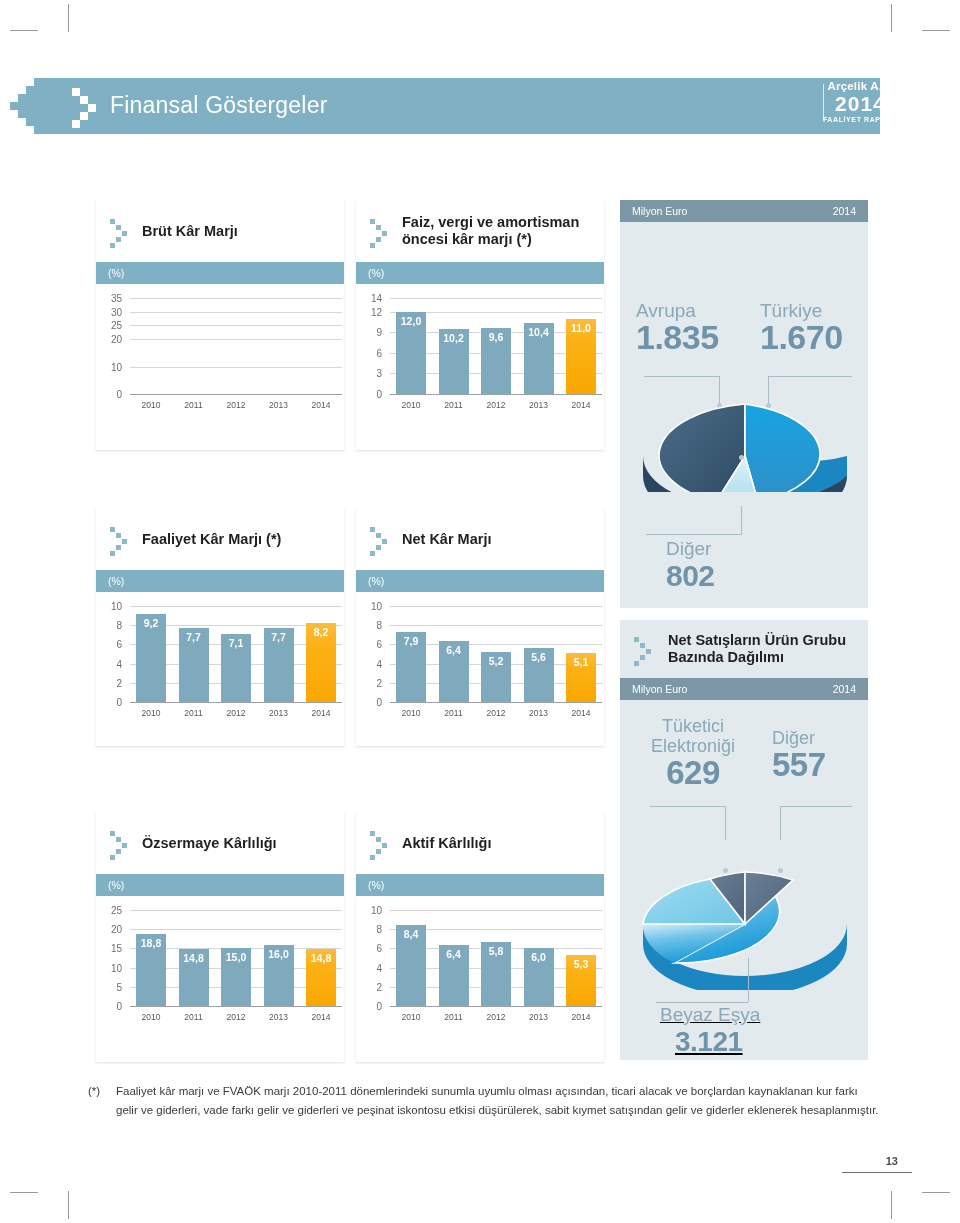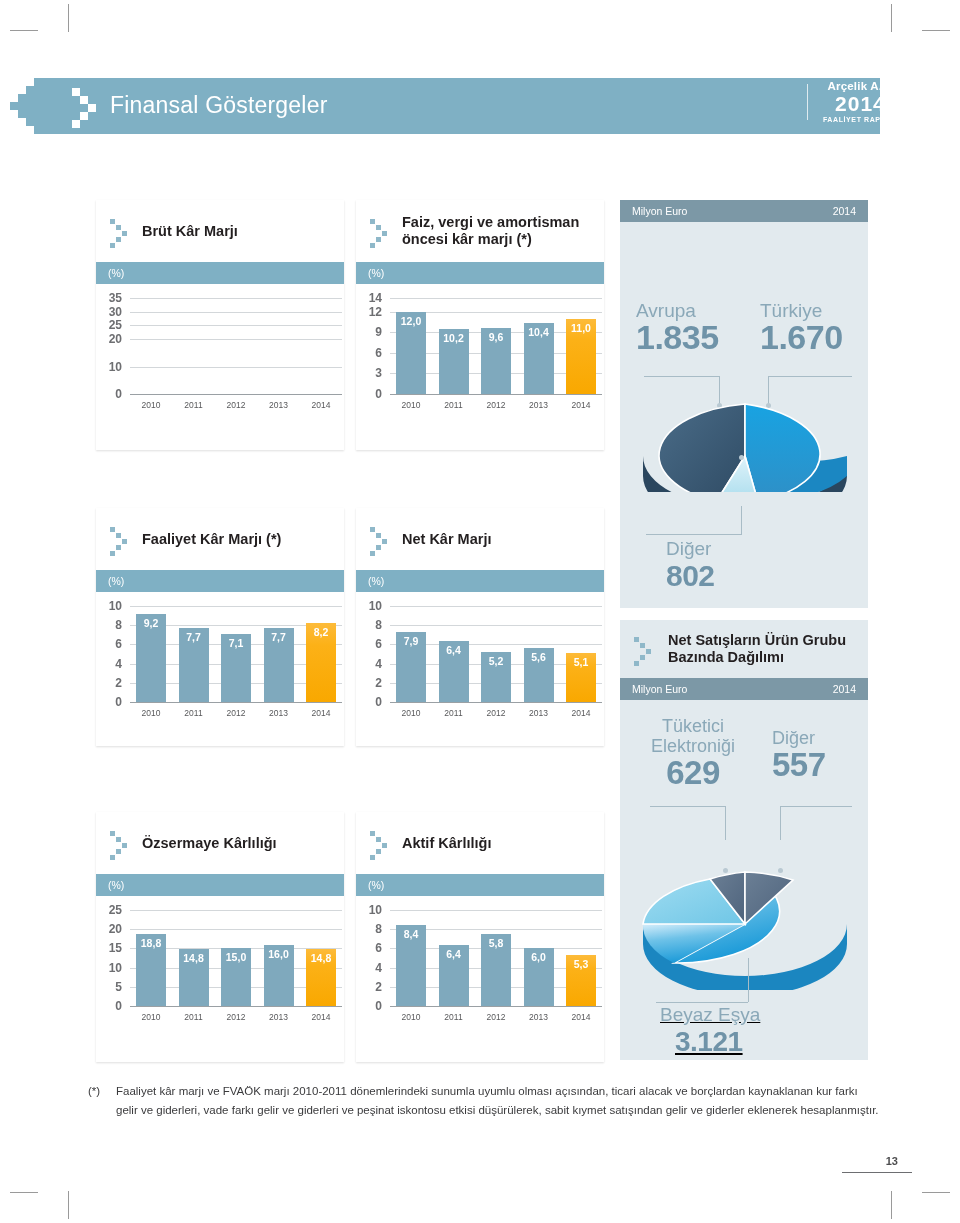--- a/index.html
+++ b/index.html
@@ -22,21 +22,21 @@
     background:#7fb0c4;
   }
   .header-jag{position:absolute;left:0;top:78px;width:48px;height:56px;}
   .header-jag i{position:absolute;background:#7fb0c4;}
   .header-title{
     position:absolute;left:110px;top:92px;
     font-size:23px;color:#ffffff;letter-spacing:.2px;font-weight:400;
   }
   .header-chev{position:absolute;left:72px;top:84px;width:34px;height:44px;}
   .header-chev i{position:absolute;background:#ffffff;width:8px;height:8px;}
-  .logo{position:absolute;right:62px;top:80px;text-align:center;color:#fff;padding-left:16px;}
+  .logo{position:absolute;right:62px;top:80px;text-align:center;color:#fff;}
   .logo:before{content:"";position:absolute;left:0;top:4px;bottom:4px;width:1px;background:rgba(255,255,255,.75);}
   .logo-name{font-size:11.5px;font-weight:bold;letter-spacing:.2px;line-height:13px;}
   .logo-year{font-size:21px;font-weight:bold;line-height:22px;letter-spacing:1px;}
   .logo-sub{font-size:7px;font-weight:bold;letter-spacing:.6px;line-height:9px;}
 
   
   .card{position:absolute;background:#ffffff;box-shadow:0 1px 2px rgba(0,0,0,.13);}
   .card .fold{
     position:absolute;right:0;top:0;width:26px;height:26px;
     background:linear-gradient(225deg,#ffffff 0 50%,transparent 50%);
@@ -57,22 +57,22 @@
   .chev i{position:absolute;width:5px;height:5px;background:#8fb8c9;}
   .unitbar{
     height:22px;background:#7fb0c4;color:#ffffff;font-size:10.5px;
     display:flex;align-items:center;padding:0 12px;box-sizing:border-box;
   }
   .unitbar .right{margin-left:auto;}
 
   
   .plot{position:relative;margin:14px 10px 0 10px;}
   .ylab{
-    position:absolute;left:0;font-size:12px;color:#6d6e71;
-    transform:translateY(-50%);text-align:right;width:16px;font-weight:bold;
+    position:absolute;left:0;font-size:10px;color:#6d6e71;
+    transform:translateY(-50%);text-align:right;width:16px;
   }
   .grid{position:absolute;height:1px;background:#d3d7da;}
   .axis{position:absolute;height:1px;background:#9aa0a4;}
   .bars{position:absolute;display:flex;align-items:flex-end;justify-content:space-between;}
   .bcol{position:relative;display:flex;flex-direction:column;align-items:center;height:100%;justify-content:flex-end;}
   .bar{width:30px;position:relative;background:#7fa9bd;}
   .bar.hl{background:linear-gradient(180deg,#fdbb3a 0%,#fcb117 28%,#f9a800 100%);}
   .bval{
     position:absolute;left:50%;transform:translateX(-50%);top:3px;
     font-size:10.5px;color:#ffffff;font-weight:bold;white-space:nowrap;
@@ -478,21 +478,21 @@
                <div class="bar" style="height:80.6px;">
                  <span class="bval">8,4</span>
                </div>
              </div>
             <div class="bcol">
                <div class="bar" style="height:61.4px;">
                  <span class="bval">6,4</span>
                </div>
              </div>
             <div class="bcol">
-               <div class="bar" style="height:72px;">
+               <div class="bar" style="height:64px;">
                  <span class="bval">5,8</span>
                </div>
              </div>
             <div class="bcol">
                <div class="bar" style="height:57.6px;">
                  <span class="bval">6,0</span>
                </div>
              </div>
             <div class="bcol">
                <div class="bar hl" style="height:50.9px;">

